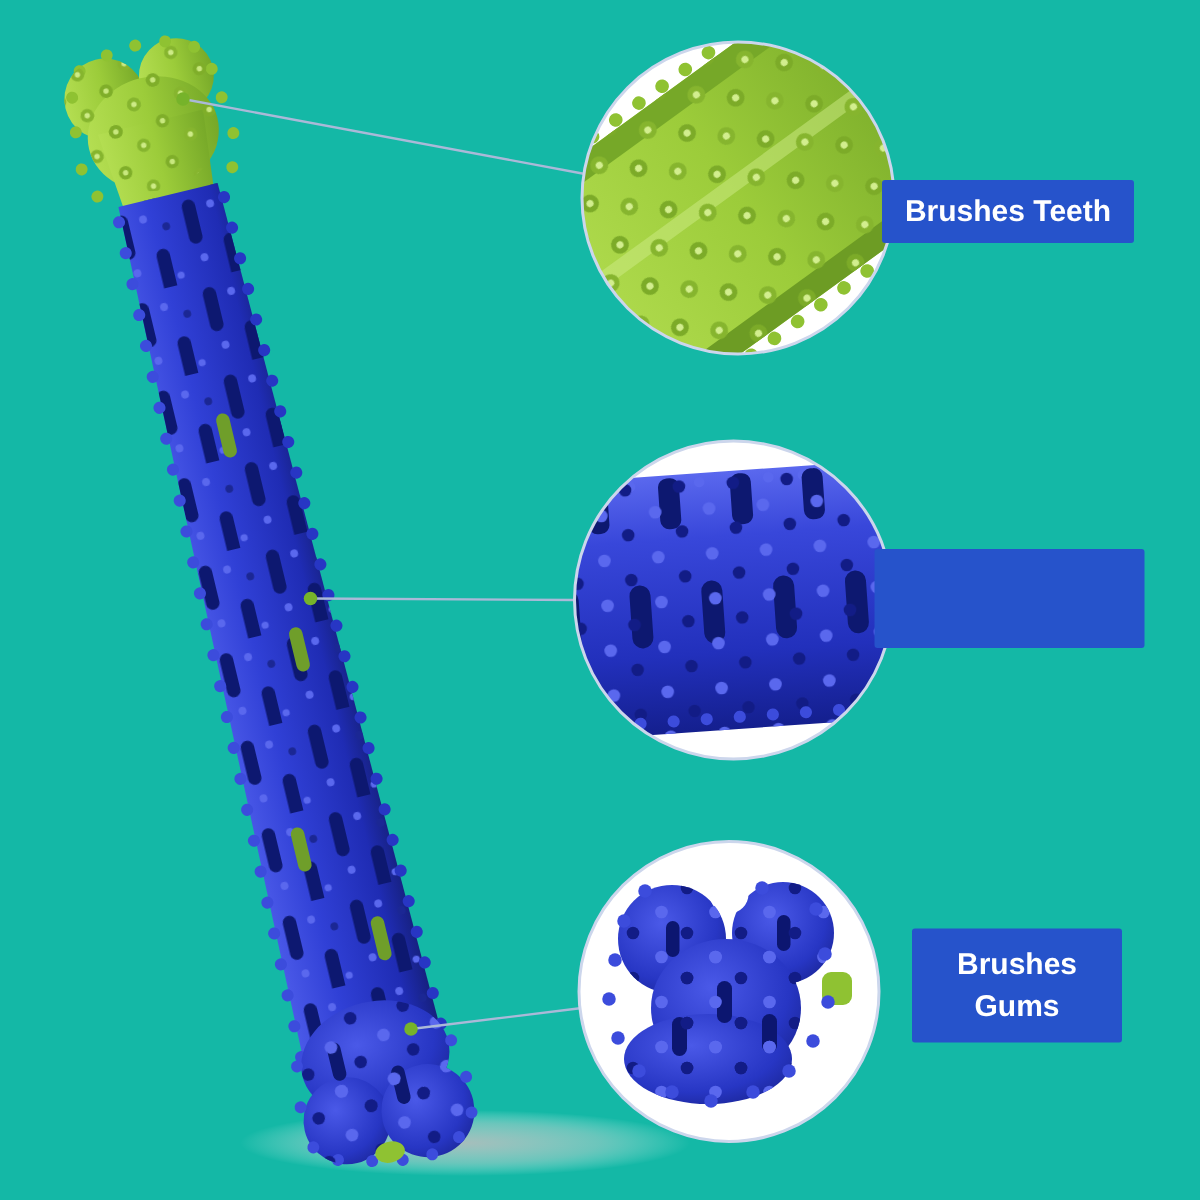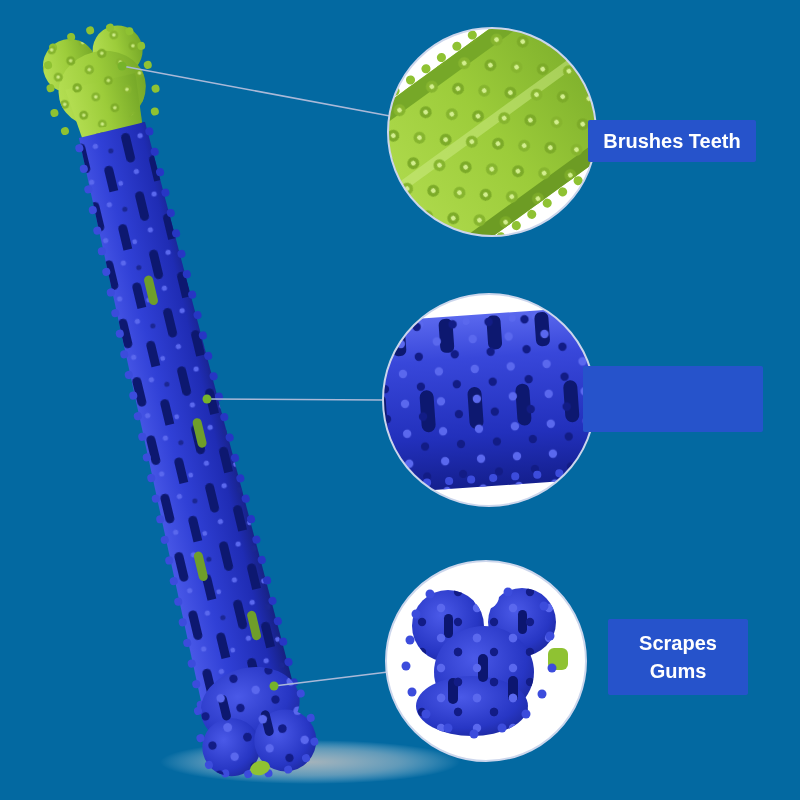--- a/index.html
+++ b/index.html
@@ -1,16 +1,16 @@
 <!DOCTYPE html>
 <html><head>
 <meta charset="utf-8">
 <style>
   html,body{margin:0;padding:0;background:#ffffff;}
-  .canvas{position:relative;width:800px;height:800px;background:#0369a1;overflow:hidden;
+  .canvas{position:relative;width:800px;height:800px;background:#14b8a6;overflow:hidden;
           font-family:"Liberation Sans",sans-serif;}
   svg.scene{position:absolute;left:0;top:0;}
   .label-box{position:absolute;background:#2653cb;color:#ffffff;font-weight:bold;
              display:flex;flex-direction:column;align-items:center;justify-content:center;
              text-align:center;font-size:20px;border-radius:2px;}
   .label-box .ln{display:block;line-height:1.4;white-space:nowrap;}
 </style>
 </head>
 <body>
 
@@ -248,17 +248,17 @@
 </svg>
 
 <div class="label-box" style="left:588px;top:120px;width:168px;height:42px;">
   <span class="ln">Brushes Teeth</span>
 </div>
 
 <div class="label-box" style="left:583px;top:366px;width:180px;height:66px;">
 </div>
 
 <div class="label-box" style="left:608px;top:619px;width:140px;height:76px;">
-  <span class="ln">Scrapes</span>
+  <span class="ln">Brushes</span>
   <span class="ln">Gums</span>
 </div>
 
 </div>
 
 </body></html>

